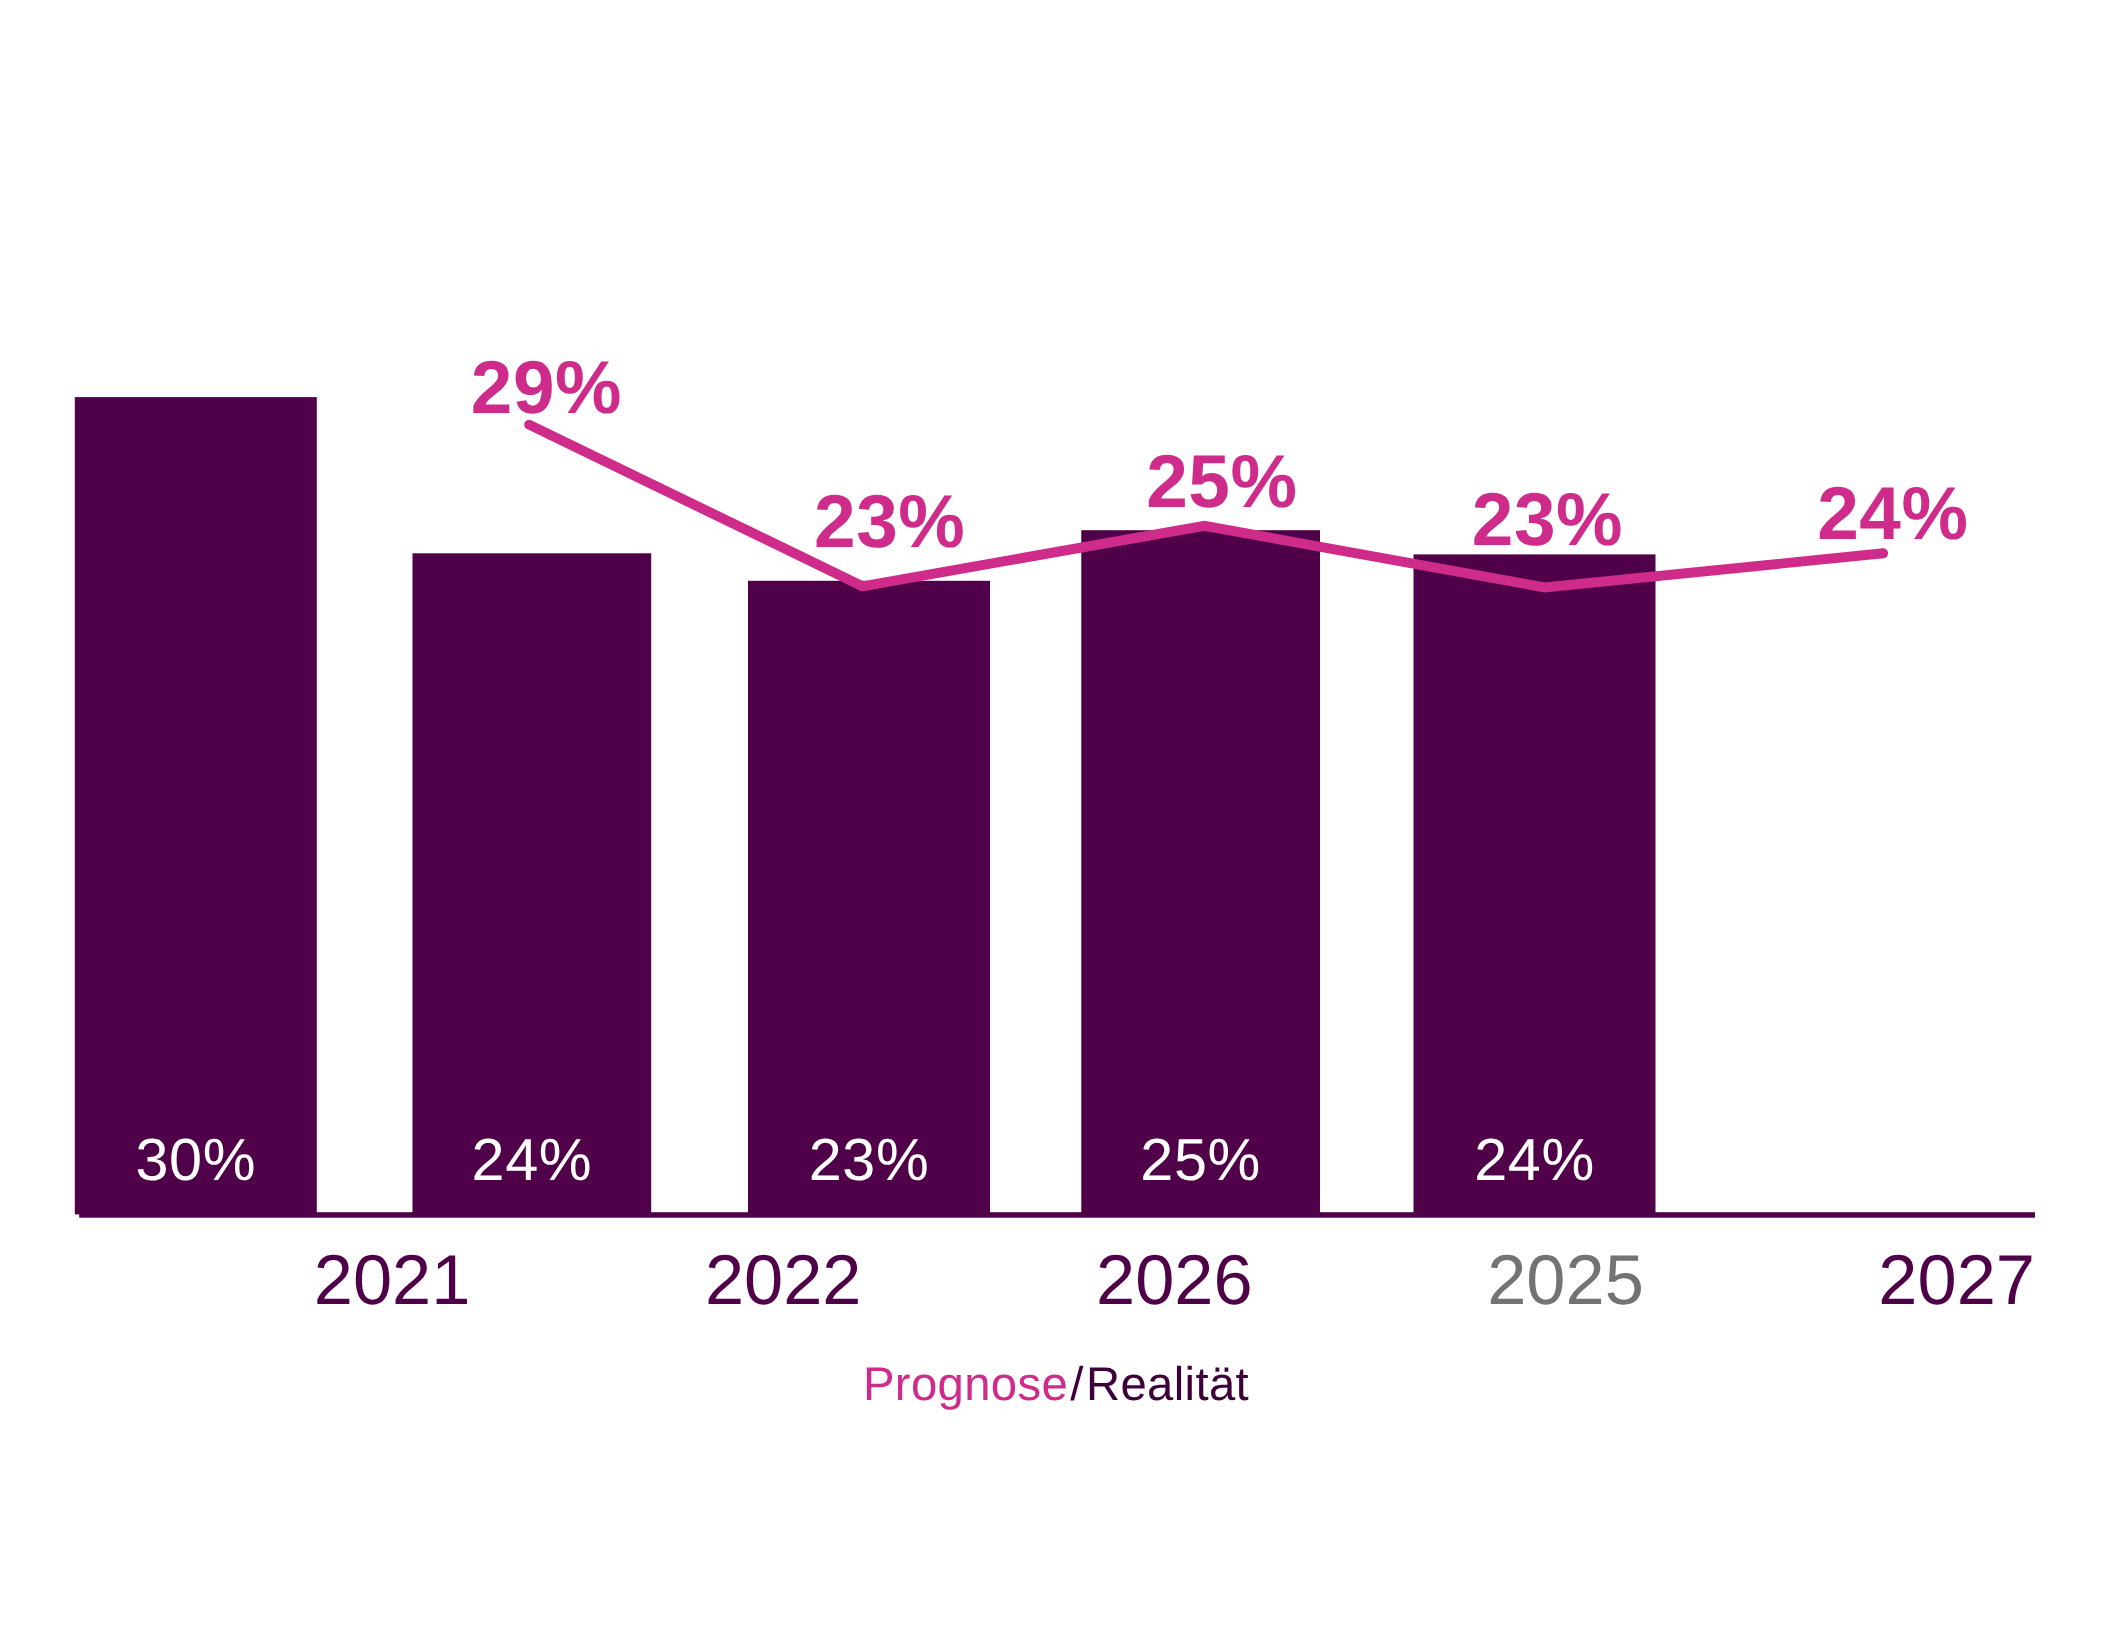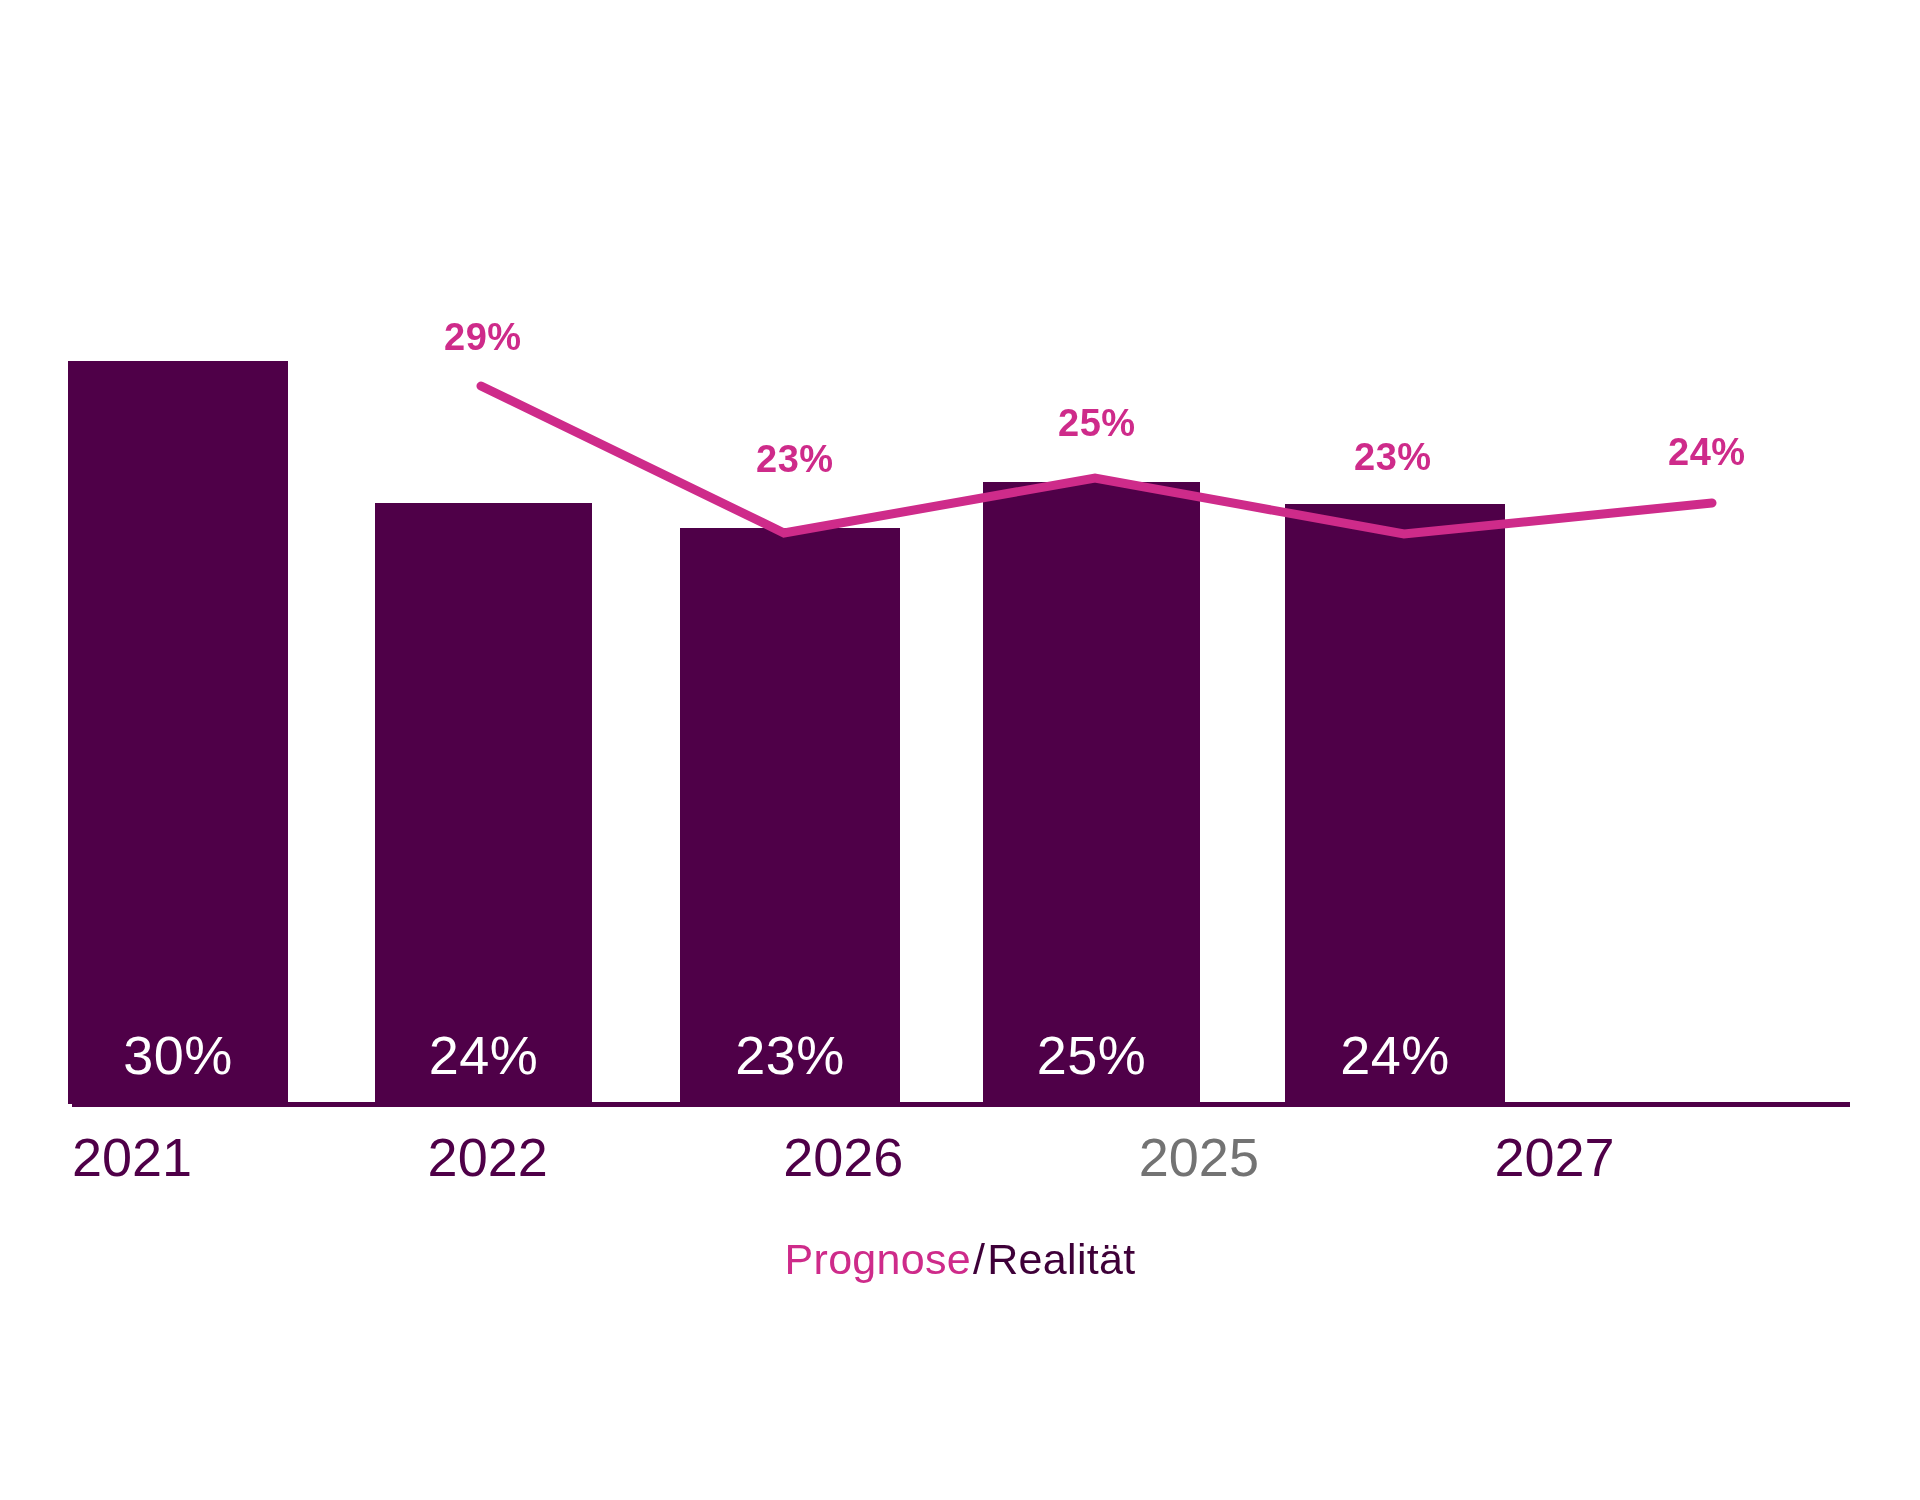--- a/index.html
+++ b/index.html
@@ -53,26 +53,25 @@
     top: 0;
     width: 1920px;
     height: 1180px;
     pointer-events: none;
   }
 
   
   .line-label {
     position: absolute;
     color: #CE2B8A;
-    font-size: 38px;
+    font-size: 68px;
     font-weight: bold;
     line-height: 1;
     white-space: nowrap;
     letter-spacing: 0.5px;
-    margin-left: 16px;
   }
 
   
   #axis-line {
     position: absolute;
     left: 72px;
     top: 1102px;
     width: 1778px;
     height: 5px;
     background: #4F0048;
@@ -82,23 +81,23 @@
   #x-tick-labels {
     position: absolute;
     left: 72px;
     top: 1128px;
     width: 1778px;
     height: 80px;
     display: flex;
   }
   .x-tick {
     flex: 1 1 0;
-    text-align: left;
+    text-align: right;
     color: #4F0048;
-    font-size: 54px;
+    font-size: 64px;
     font-weight: normal;
     line-height: 1.1;
   }
 
   
   #legend {
     position: absolute;
     left: 0;
     top: 1238px;
     width: 1920px;

